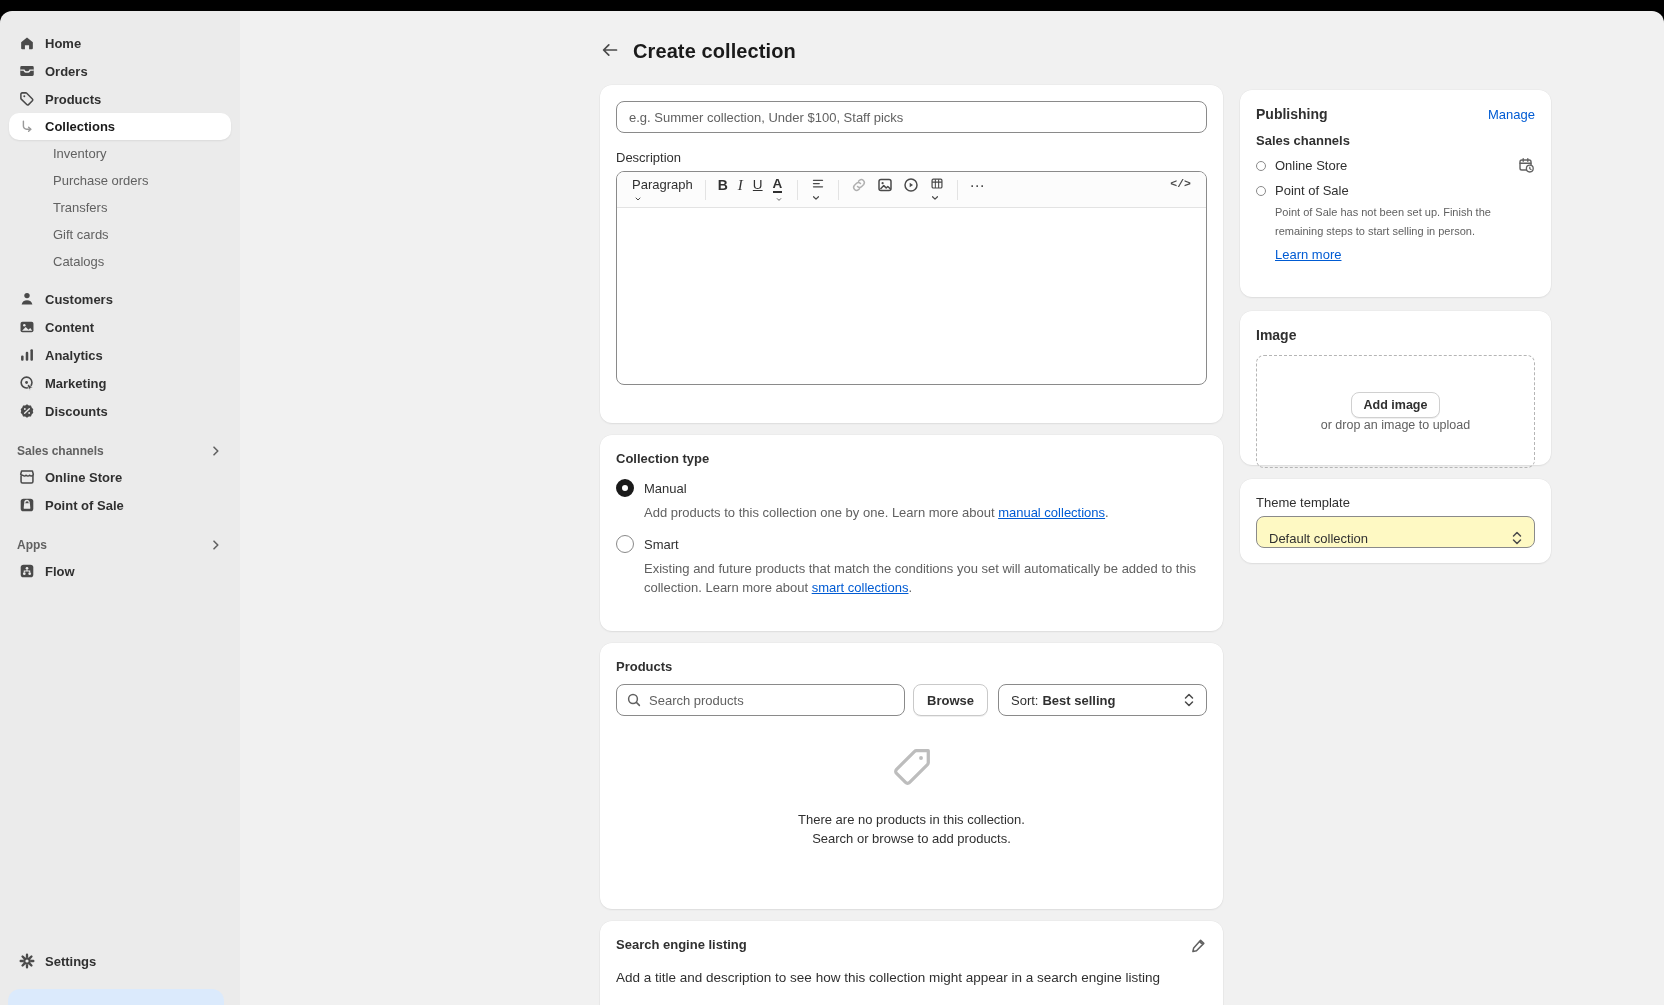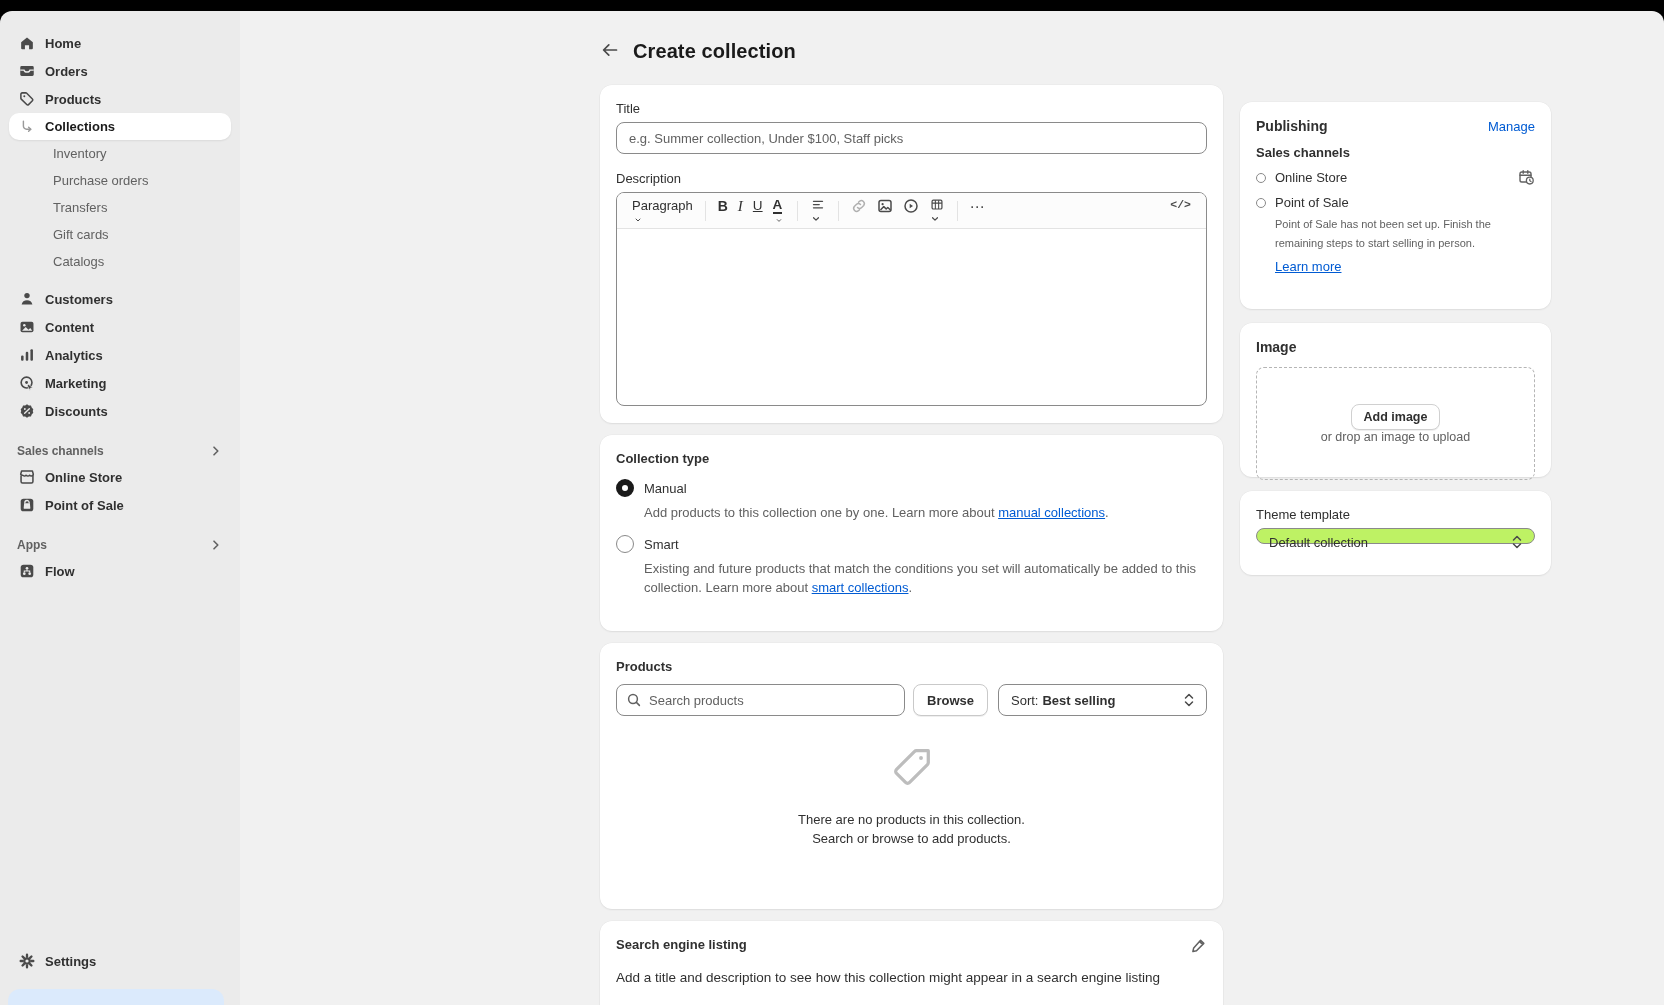--- a/index.html
+++ b/index.html
@@ -24,21 +24,21 @@
   .sgap { height:10px; }
   #settings-row { position:absolute; left:0; right:0; bottom:30px; }
   #sidebar-banner { position:absolute; left:8px; right:16px; bottom:-26px; height:42px; background:#dbeafc; border-radius:12px; overflow:hidden; }
 
   
   #main { position:relative; flex:1; background:#f1f1f1; }
   #page-header { position:absolute; left:360px; top:29px; display:flex; gap:13px; }
   #page-title { font-size:20px; font-weight:700; color:#1a1a1a; letter-spacing:.1px; }
 
   .col-left  { position:absolute; left:360px; top:74px; width:623px; }
-  .col-right { position:absolute; left:1000px; top:91px; width:311px; }
+  .col-right { position:absolute; left:1000px; top:79px; width:311px; }
   .card { background:#fff; border-radius:12px; box-shadow:0 1px 2px rgba(0,0,0,.07), 0 0 0 .5px rgba(0,0,0,.04); padding:16px; margin-bottom:12px; }
   .col-right .card { margin-bottom:14px; }
 
   .field-label { font-size:13px; color:#303030; margin-bottom:6px; }
   .card-title { font-size:13px; font-weight:700; color:#303030; }
   .card-title-lg { font-size:14px; font-weight:700; color:#303030; }
 
   .text-input { width:100%; height:32px; border:1px solid #8a8a8a; border-radius:8px; padding:0 12px; font-size:13px; font-family:inherit; color:#303030; background:#fff; }
   .text-input::placeholder { color:#616161; opacity:1; }
 
@@ -95,21 +95,21 @@
   .channel-row .push { margin-left:auto; }
   #pos-note { margin:5px 0 0 19px; font-size:11px; color:#616161; line-height:19px; }
   #learn-more { display:inline-block; margin:6px 0 0 19px; font-size:13px; color:#005bd3; text-decoration:underline; cursor:pointer; }
 
   
   #dropzone { margin-top:12px; height:113px; border:1px dashed #b5b5b5; border-radius:8px; display:flex; flex-direction:column; align-items:center; justify-content:center; }
   #add-image-btn { background:#fff; border:1px solid #d0d0d0; border-radius:8px; box-shadow:0 1px 0 rgba(26,26,26,.07); padding:5px 12px; font-size:12.5px; font-weight:650; color:#303030; cursor:pointer; }
   #drop-hint { font-size:12.5px; color:#616161; }
 
   
-  #theme-select { margin-top:6px; height:16px; border:1px solid #8a8a8a; border-radius:8px; display:flex; align-items:center; padding:12px 10px 0 12px; cursor:pointer; background:#bef264; }
+  #theme-select { margin-top:6px; height:32px; border:1px solid #8a8a8a; border-radius:8px; display:flex; align-items:center; padding:12px 10px 0 12px; cursor:pointer; background:#fef9c3; }
   #theme-select .sel-text { font-size:13px; color:#303030; }
   #theme-select .stepper { margin-left:auto; }
 
   svg { display:block; }
 </style>
 </head>
 <body>
 
 <div id="topbar"></div>
 
@@ -311,21 +311,20 @@
         <svg width="20" height="20" viewBox="0 0 20 20">
             <path d="M16.5 10h-12M8.8 4.8 3.6 10l5.2 5.2" fill="none" stroke="#4a4a4a" stroke-width="1.7" stroke-linecap="round" stroke-linejoin="round"></path>
           </svg>
       </span>
       <span id="page-title">Create collection</span>
     </div>
 
     <div class="col-left">
 
       <div class="card" style="height:338px;">
-        <div class="field-label">Title</div>
         <input class="text-input" type="text" placeholder="e.g. Summer collection, Under $100, Staff picks" style="">
         <div class="field-label" style="margin-top:17px;">Description</div>
 
         <div id="editor">
           <div id="editor-toolbar">
             <div class="tb-item">
               <span class="tb-text">Paragraph</span>
               <svg width="12" height="12" viewBox="0 0 12 12">
                   <path d="m3 4.5 3 3 3-3" fill="none" stroke="#4a4a4a" stroke-width="1.5" stroke-linecap="round" stroke-linejoin="round"></path>
                 </svg>

